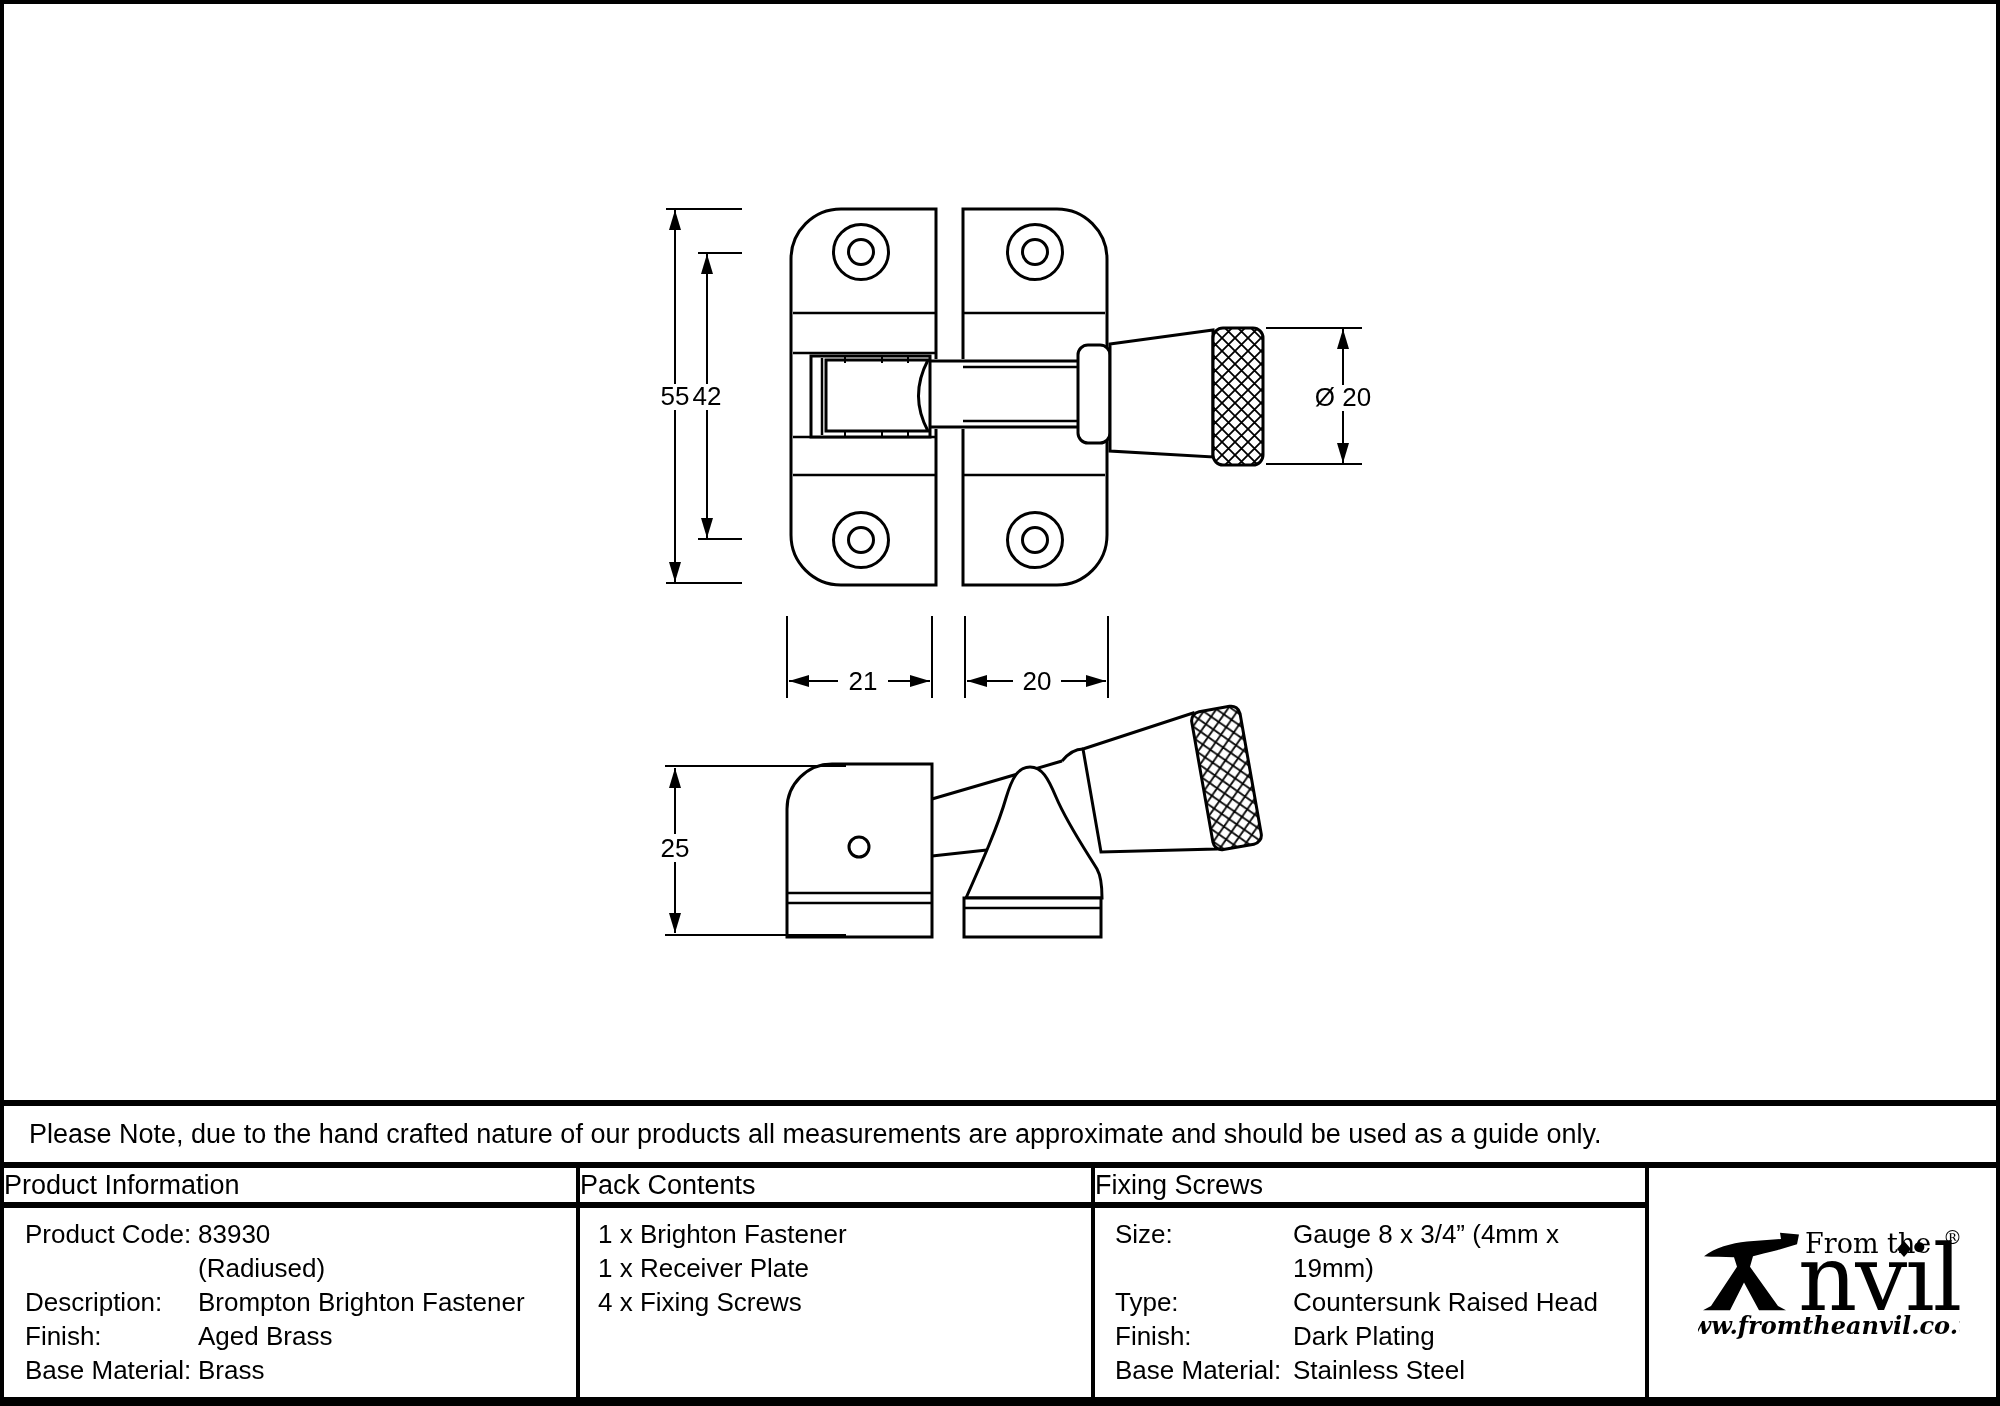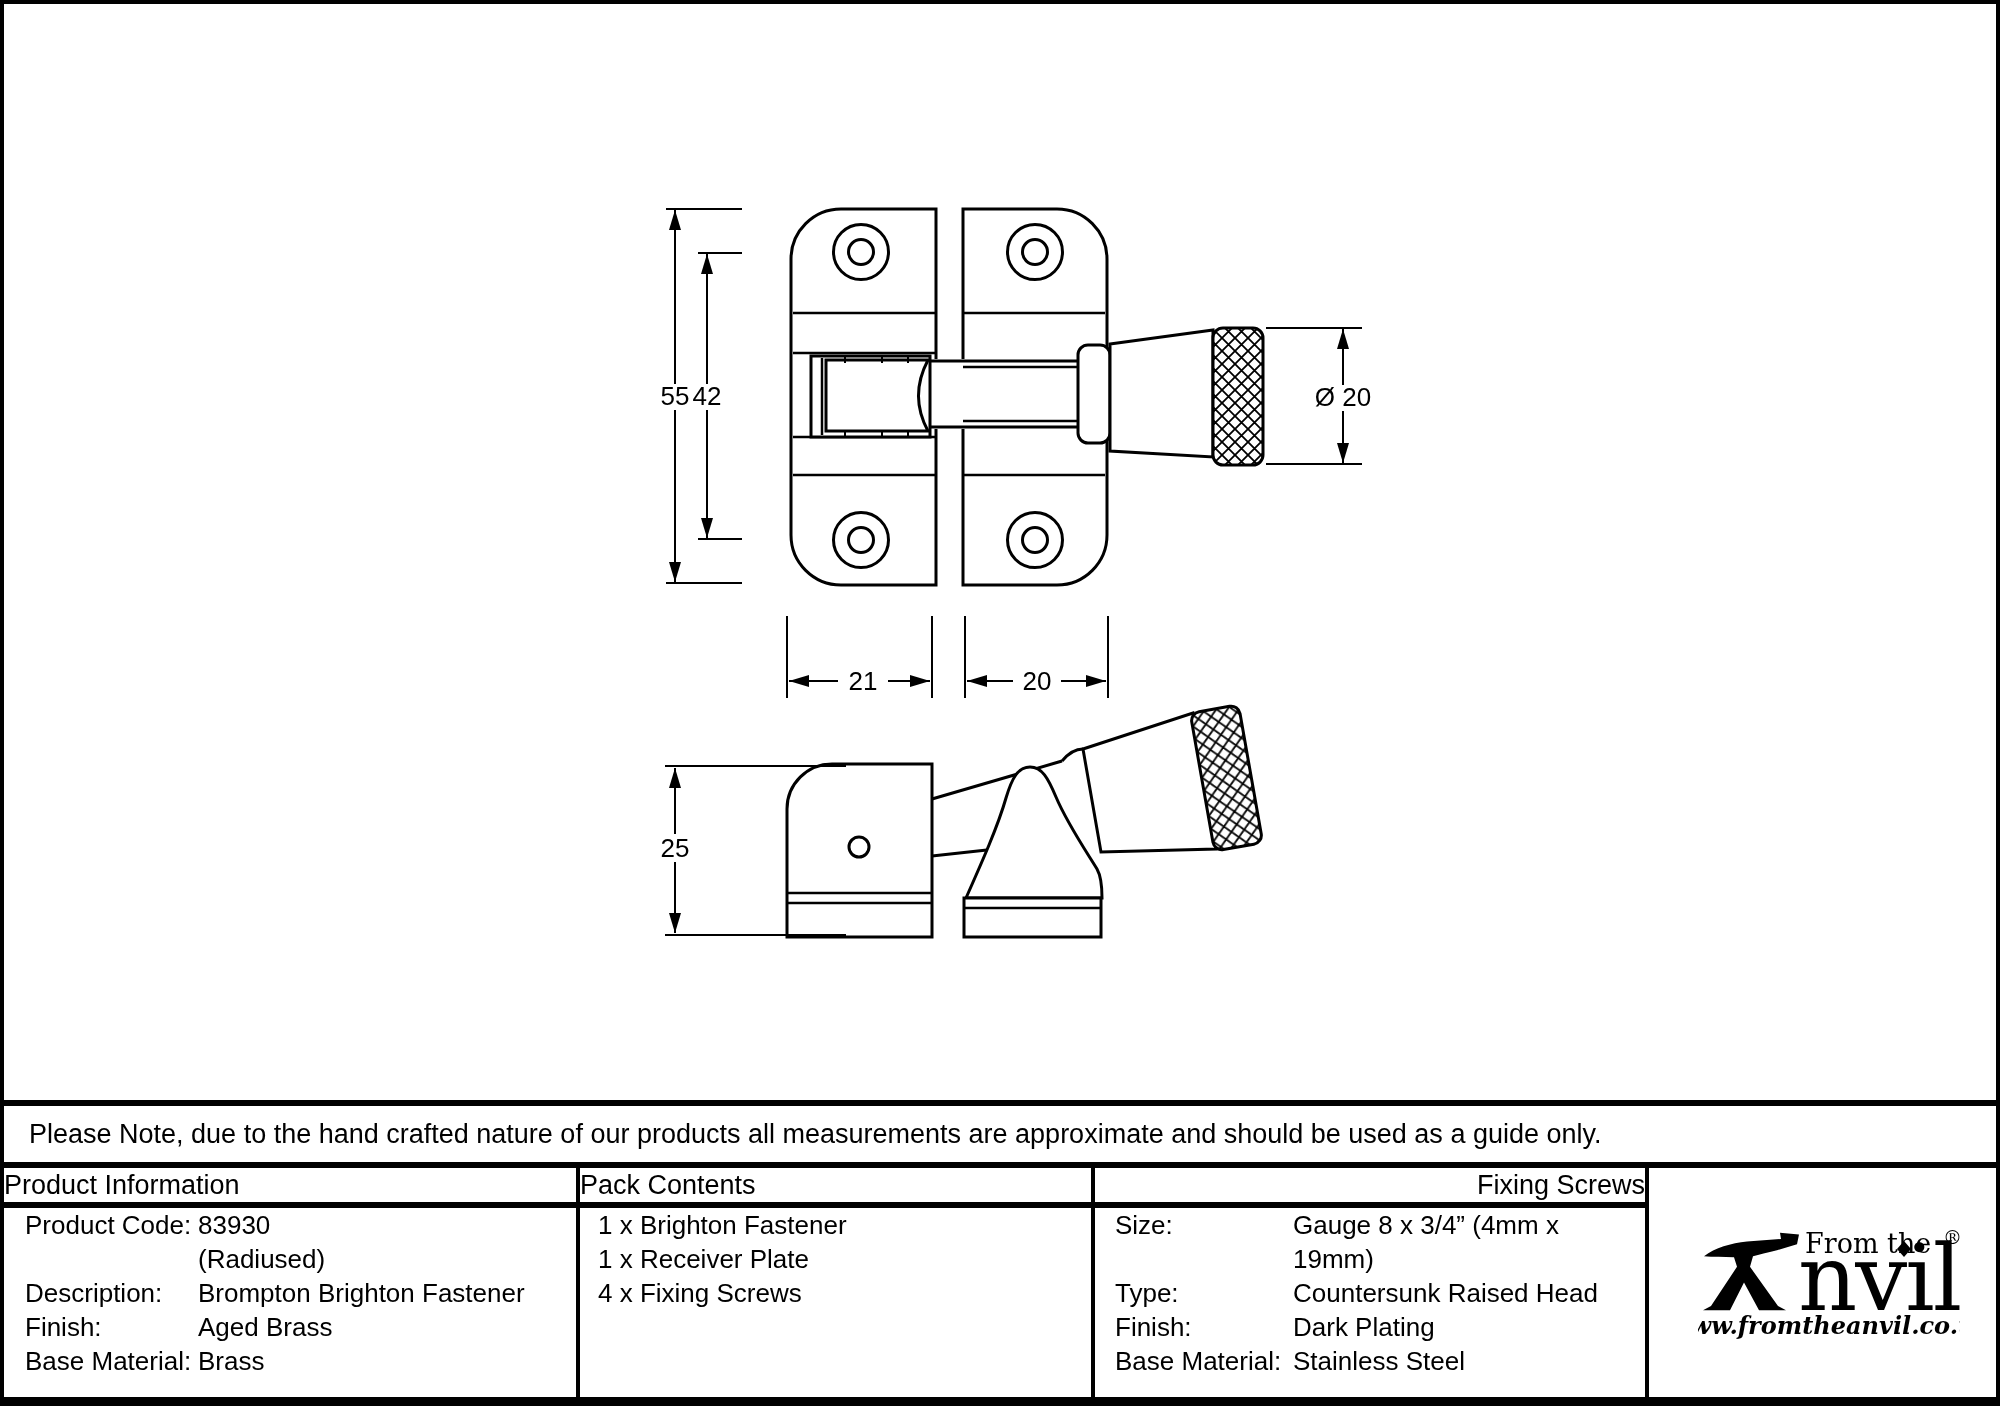--- a/index.html
+++ b/index.html
@@ -8,25 +8,25 @@
   .page-border{position:absolute;inset:0;border:4px solid #000;pointer-events:none;z-index:50;}
   .drawing{position:absolute;left:0;top:0;}
 
   .note-row{position:absolute;left:4px;right:4px;top:1100px;height:68px;box-sizing:border-box;
             border-top:6px solid #000;border-bottom:6px solid #000;
             display:flex;align-items:center;padding-left:25px;font-size:27px;}
 
   .hcell{position:absolute;top:1168px;height:40px;box-sizing:border-box;border-bottom:6px solid #000;
          font-size:27px;display:flex;align-items:center;background:#fff;}
   .bcell{position:absolute;top:1208px;height:189px;box-sizing:border-box;background:#fff;
-         font-size:26px;line-height:34px;}
+         font-size:26px;line-height:34px;padding-top:9px;}
   .div-r{border-right:4px solid #000;}
   .c1{left:4px;width:576px;}
   .c2{left:580px;width:515px;}
-  .c3{left:1095px;width:554px;justify-content:flex-end;}
+  .c3{left:1095px;width:554px;}
   .bcell.c1{padding-left:21px;}
   .bcell.c2{padding-left:18px;}
   .bcell.c3{padding-left:20px;}
   .kv{display:flex;}
   .c1 .kv .k{flex:0 0 173px;}
   .c3 .kv .k{flex:0 0 178px;}
   .bottom-rule{position:absolute;left:4px;right:4px;top:1397px;height:5px;background:#000;}
 
   .logo-cell{position:absolute;left:1649px;top:1168px;width:347px;height:229px;background:#fff;}
   .logo-art{position:absolute;left:49px;top:56px;}

